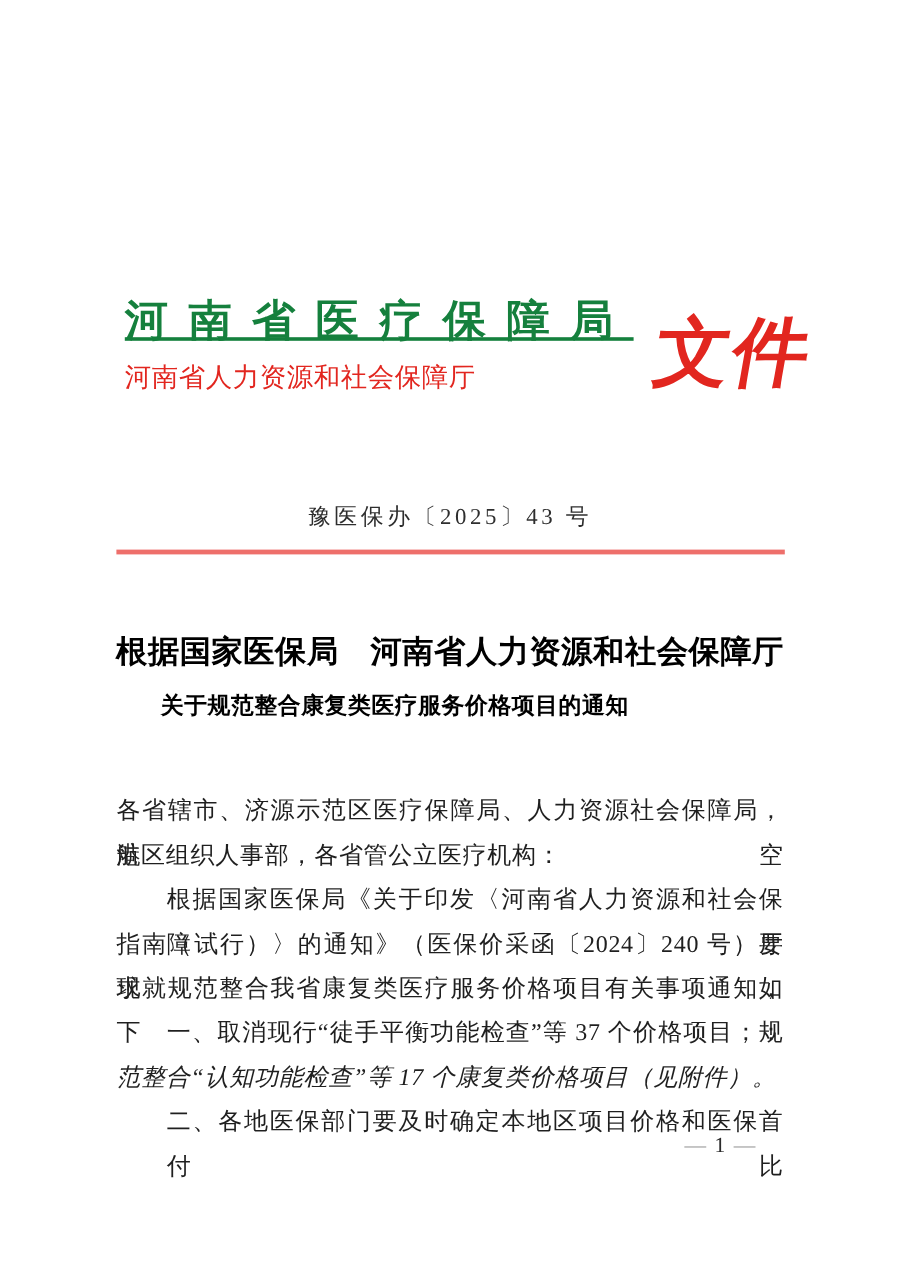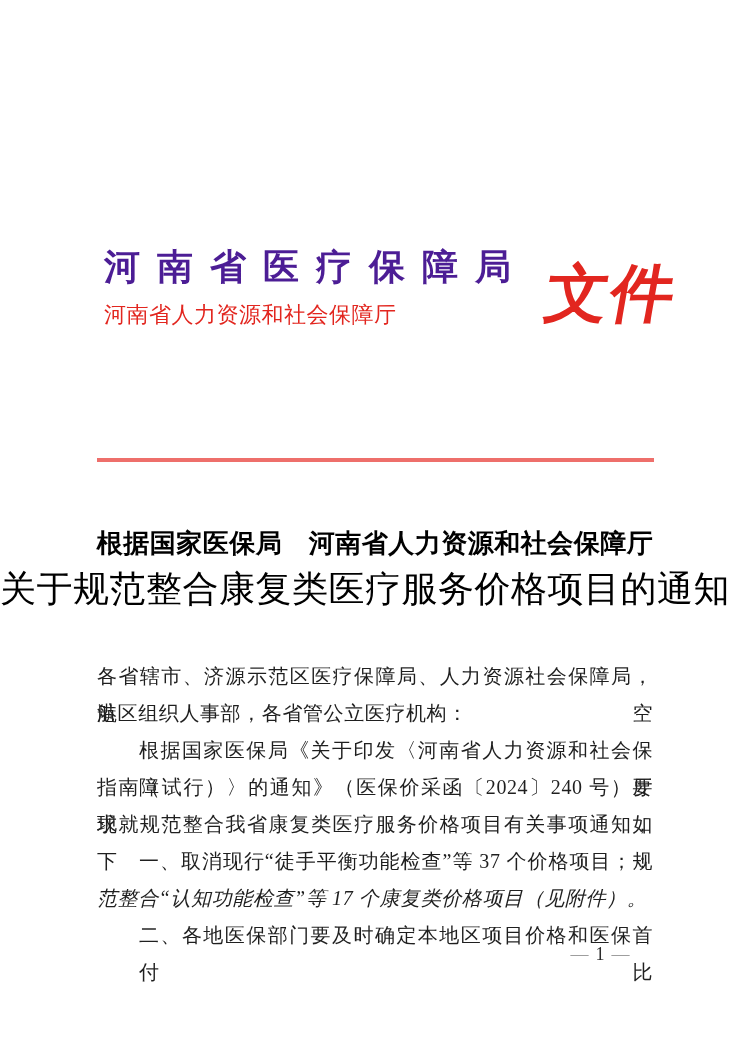--- a/index.html
+++ b/index.html
@@ -16,22 +16,23 @@
   }
 
   
   .agency-line-1 {
     position: absolute;
     left: 104px; top: 247px;
     font-size: 36px;
     font-weight: bold;
     letter-spacing: 17px;
     line-height: 1.15;
-    color: #4c1d95;
+    color: #15803d;
     white-space: nowrap;
+    text-decoration: underline;
   }
   .agency-line-2 {
     position: absolute;
     left: 104px; top: 302px;
     font-size: 22px;
     font-weight: normal;
     letter-spacing: 0.5px;
     line-height: 1.15;
     color: #e2261f;
     white-space: nowrap;
@@ -80,22 +81,22 @@
     color: #000000;
     line-height: 34px;
     letter-spacing: 0.5px;
     white-space: nowrap;
   }
   .title-line-2 {
     position: absolute;
     left: 0; top: 570px;
     width: 658px;
     text-align: center;
-    font-size: 36px;
-    font-weight: normal;
+    font-size: 19px;
+    font-weight: bold;
     color: #000000;
     line-height: 38px;
     letter-spacing: 0.5px;
     white-space: nowrap;
   }
 
   
   .body-line {
     position: absolute;
     left: 97px;
@@ -140,20 +141,21 @@
 <body>
 
 <div class="page">
 
   <div class="letterhead">
     <div class="agency-line-1">河南省医疗保障局</div>
     <div class="agency-line-2">河南省人力资源和社会保障厅</div>
     <div class="doc-type">文件</div>
   </div>
 
+  <div class="doc-number">豫医保办〔2025〕43 号</div>
 
   <div class="red-divider"></div>
 
   <div class="title-line-1">根据国家医保局　河南省人力资源和社会保障厅</div>
   <div class="title-line-2">关于规范整合康复类医疗服务价格项目的通知</div>
 
   <div class="body">
     <div class="body-line bl-0 justify">各省辖市、济源示范区医疗保障局、人力资源社会保障局，航空</div>
     <div class="body-line bl-1">港区组织人事部，各省管公立医疗机构：</div>
     <div class="body-line bl-2 indent justify">根据国家医保局《关于印发〈河南省人力资源和社会保障厅</div>

